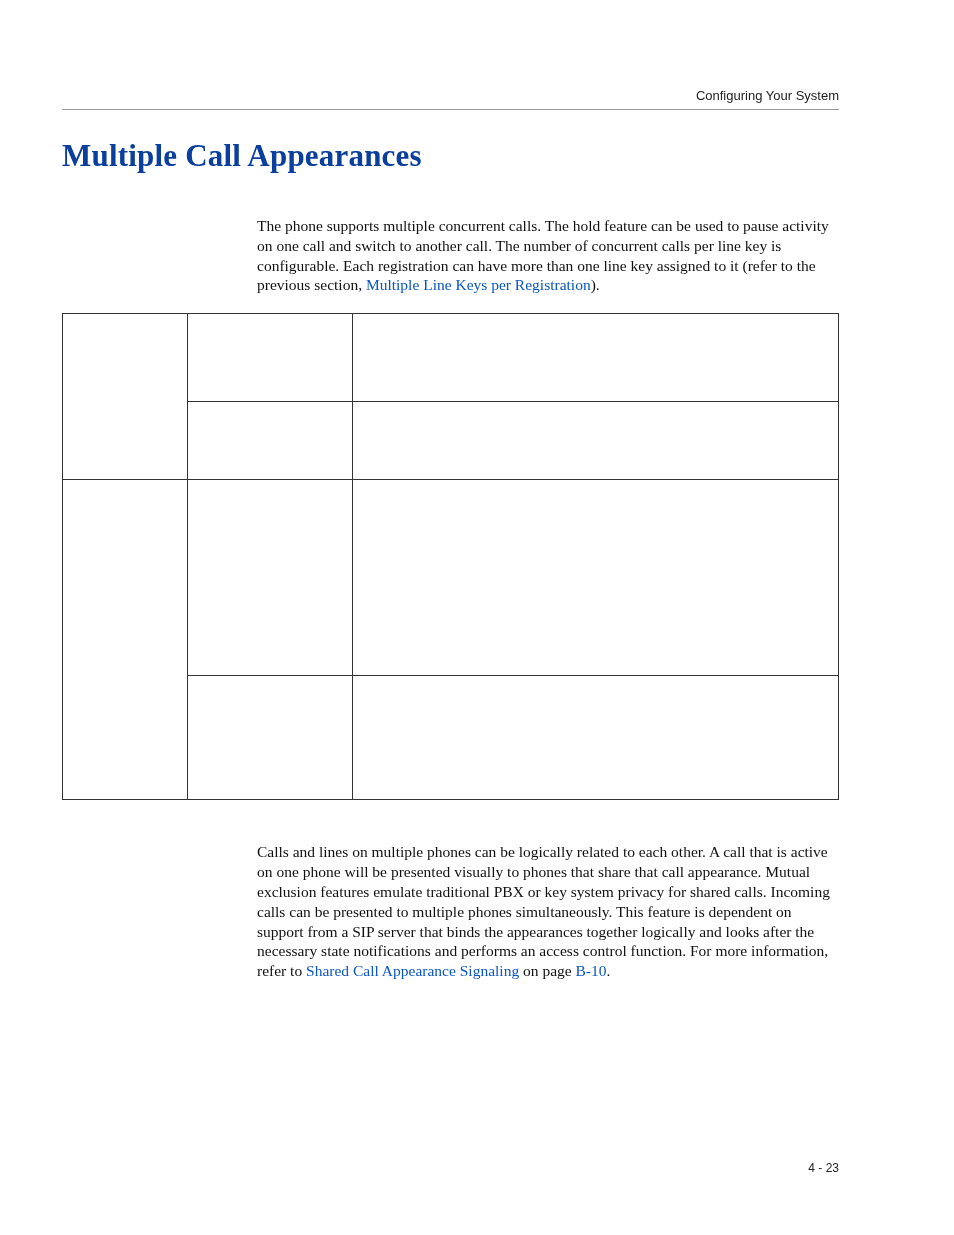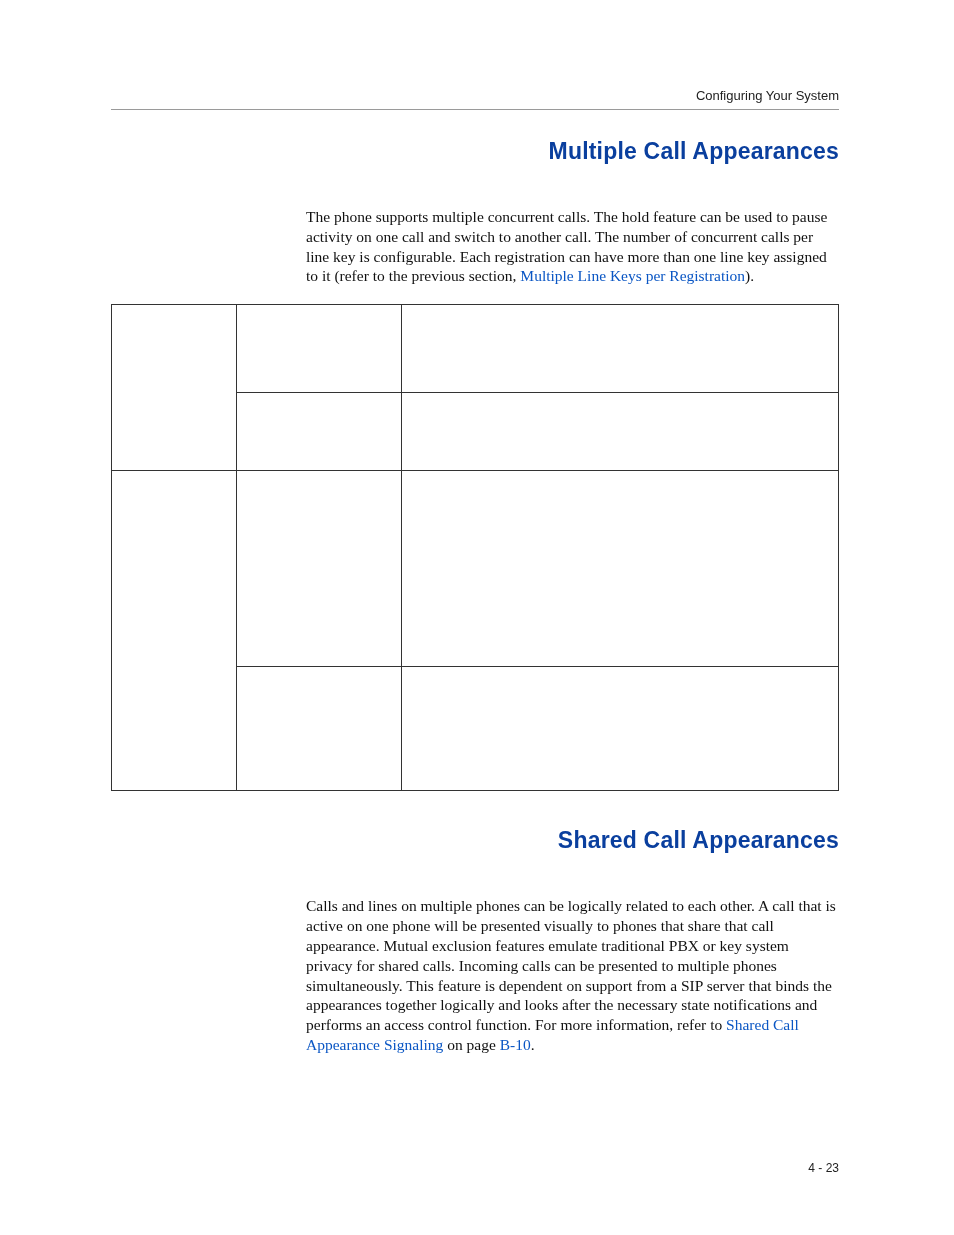--- a/index.html
+++ b/index.html
@@ -1,21 +1,21 @@
 <!DOCTYPE html>
 <html><head>
 <meta charset="utf-8">
 <style>
   * { box-sizing: border-box; margin: 0; padding: 0; }
   html, body { width: 954px; height: 1235px; background: #ffffff; }
   body { font-family: "Palatino Linotype", "Book Antiqua", Palatino, Georgia, serif; color: #1a1a1a; position: relative; }
-  .page { position: absolute; inset: 0; padding: 88px 115px 60px 111px; }
+  .page { position: absolute; inset: 0; padding: 88px 115px 60px 62px; }
   .running-head { text-align: right; font-size: 13px; color: #222; margin-bottom: 6px; font-family: "Helvetica Neue", Arial, sans-serif; }
   .rule { border: none; border-top: 1.5px solid #9a9a9a; margin-bottom: 28px; }
-  h2.section { font-family: Liberation Sans, sans-serif; font-weight: 700; font-size: 23px; color: #0a3f9e; margin: 0 0 16px 0; letter-spacing: 0.2px; text-align: right; }
+  h2.section { font-family: Liberation Serif, serif; font-weight: 700; font-size: 31px; color: #0a3f9e; margin: 0 0 16px 0; letter-spacing: 0.2px; }
   .body-block { margin-left: 195px; margin-right: 0; margin-top: 42px; }
   p.body { font-size: 15.5px; line-height: 1.28; color: #111; margin-bottom: 10px; }
   a.xref { color: #0a56c4; text-decoration: none; }
   table.config { border-collapse: collapse; width: 100%; margin-top: 18px; }
   table.config td { border: 1px solid #333; vertical-align: top; padding: 10px 12px; font-size: 13px; font-family: "Helvetica Neue", Arial, sans-serif; color: #222; }
   table.config col.c0 { width: 125px; }
   table.config col.c1 { width: 165px; }
   table.config col.c2 { width: auto; }
   .sect2 { margin-top: 36px; }
   .page-num { position: absolute; right: 115px; bottom: 60px; font-size: 12px; font-family: "Helvetica Neue", Arial, sans-serif; color: #222; }
@@ -57,21 +57,20 @@
         <td></td>
       </tr>
       <tr style="height:124px">
         <td></td>
         <td></td>
       </tr>
     </tbody>
   </table>
 
   <div class="sect2">
-    <h2 class="section">Shared Call Appearances</h2>
     <div class="body-block">
       <p class="body">
         <span>Calls and lines on multiple phones can be logically related to each other. A call that is active on one phone will be presented visually to phones that share that call appearance. Mutual exclusion features emulate traditional PBX or key system privacy for shared calls. Incoming calls can be presented to multiple phones simultaneously. This feature is dependent on support from a SIP server that binds the appearances together logically and looks after the necessary state notifications and performs an access control function. For more information, refer to </span><a class="xref" href="#">Shared Call Appearance Signaling</a><span> on page </span><a class="xref" href="#">B-10</a><span>.</span>
       </p>
     </div>
   </div>
 
   <div class="page-num">4 - 23</div>
 </div>
 

